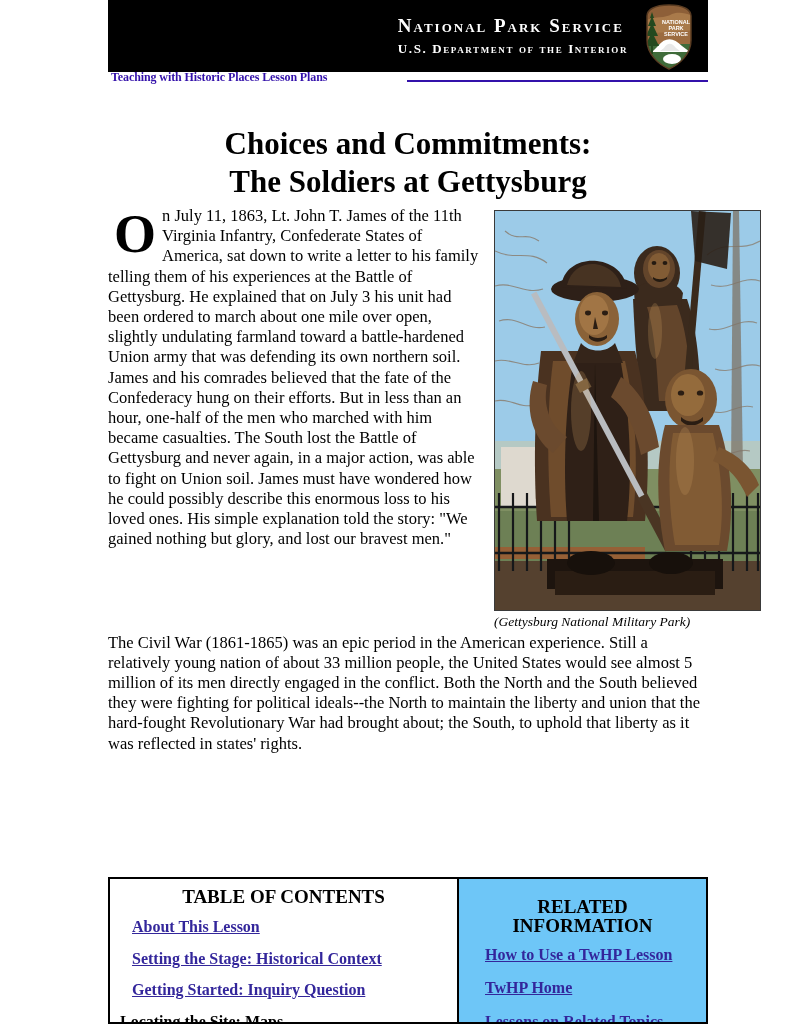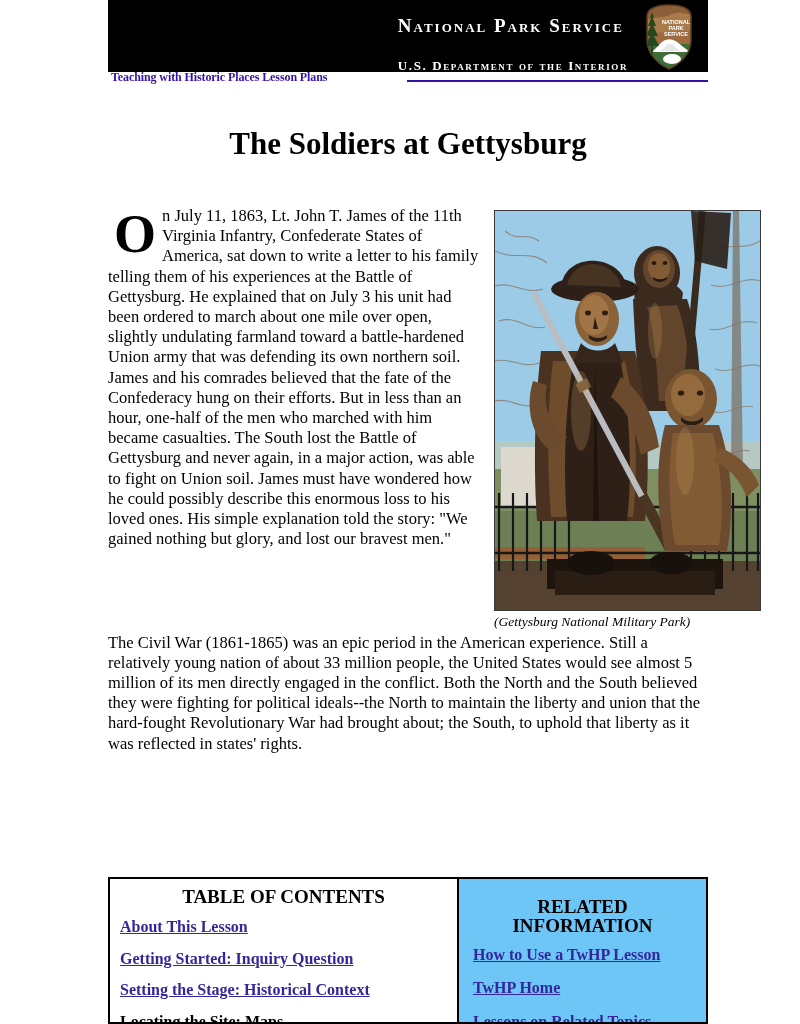--- a/index.html
+++ b/index.html
@@ -47,21 +47,21 @@
     white-space: nowrap;
   }
   .nps-subtitle {
     font-family: "Liberation Serif", "DejaVu Serif", serif;
     color: #ffffff;
     font-size: 13px;
     font-weight: bold;
     letter-spacing: 1.6px;
     font-variant: small-caps;
     line-height: 1.3;
-    margin-top: 20px;
+    margin-top: 3px;
     white-space: nowrap;
   }
   .arrowhead {
     position: absolute;
     right: 8px;
     top: 4px;
     width: 62px;
     height: 66px;
   }
 
@@ -199,20 +199,21 @@
 
   .toc-link, .rel-link {
     display: block;
     font-size: 16px;
     font-weight: bold;
     color: #33269b;
     text-decoration: underline;
     margin-bottom: 13px;
     line-height: 1.15;
     cursor: pointer;
+    margin-left: 12px;
   }
   .rel-link { margin-bottom: 15px; }
 
   .toc-group-label {
     font-size: 16px;
     font-weight: bold;
     color: #000000;
     line-height: 1.15;
     margin-bottom: 2px;
   }
@@ -258,20 +259,21 @@
       </svg>
     </div>
   </div>
 
   <div class="twhp-strip">
     <div class="twhp-label">Teaching with Historic Places Lesson Plans</div>
     <div class="twhp-rule"></div>
   </div>
 
   <h1 class="page-title">
+    <span>Choices and Commitments:</span>
     <span class="l2">The Soldiers at Gettysburg</span>
   </h1>
 
   <div class="article">
 
     <figure class="photo-figure">
       <div class="photo-frame">
         <svg class="photo-svg" viewBox="0 0 265 399" preserveAspectRatio="none" aria-hidden="true">
 
           <rect x="0" y="0" width="265" height="399" fill="#a9d4ec"></rect>
@@ -427,22 +429,22 @@
     </p>
 
     <p class="para second">The Civil War (1861-1865) was an epic period in the American experience. Still a relatively young nation of about 33 million people, the United States would see almost 5 million of its men directly engaged in the conflict. Both the North and the South believed they were fighting for political ideals--the North to maintain the liberty and union that the hard-fought Revolutionary War had brought about; the South, to uphold that liberty as it was reflected in states' rights.</p>
   </div>
 
   <div class="boxes">
 
     <div class="toc-box">
       <div class="box-heading">TABLE OF CONTENTS</div>
       <a class="toc-link">About This Lesson</a>
+      <a class="toc-link">Setting the Stage: Historical Context</a>
       <a class="toc-link">Getting Started: Inquiry Question</a>
-      <a class="toc-link">Setting the Stage: Historical Context</a>
       <div class="toc-group-label">Locating the Site: Maps</div>
 
     </div>
 
     <div class="rel-box">
       <div class="box-heading">
         <span>RELATED</span><br>
         <span>INFORMATION</span>
       </div>
       <a class="rel-link">How to Use a TwHP Lesson</a>

